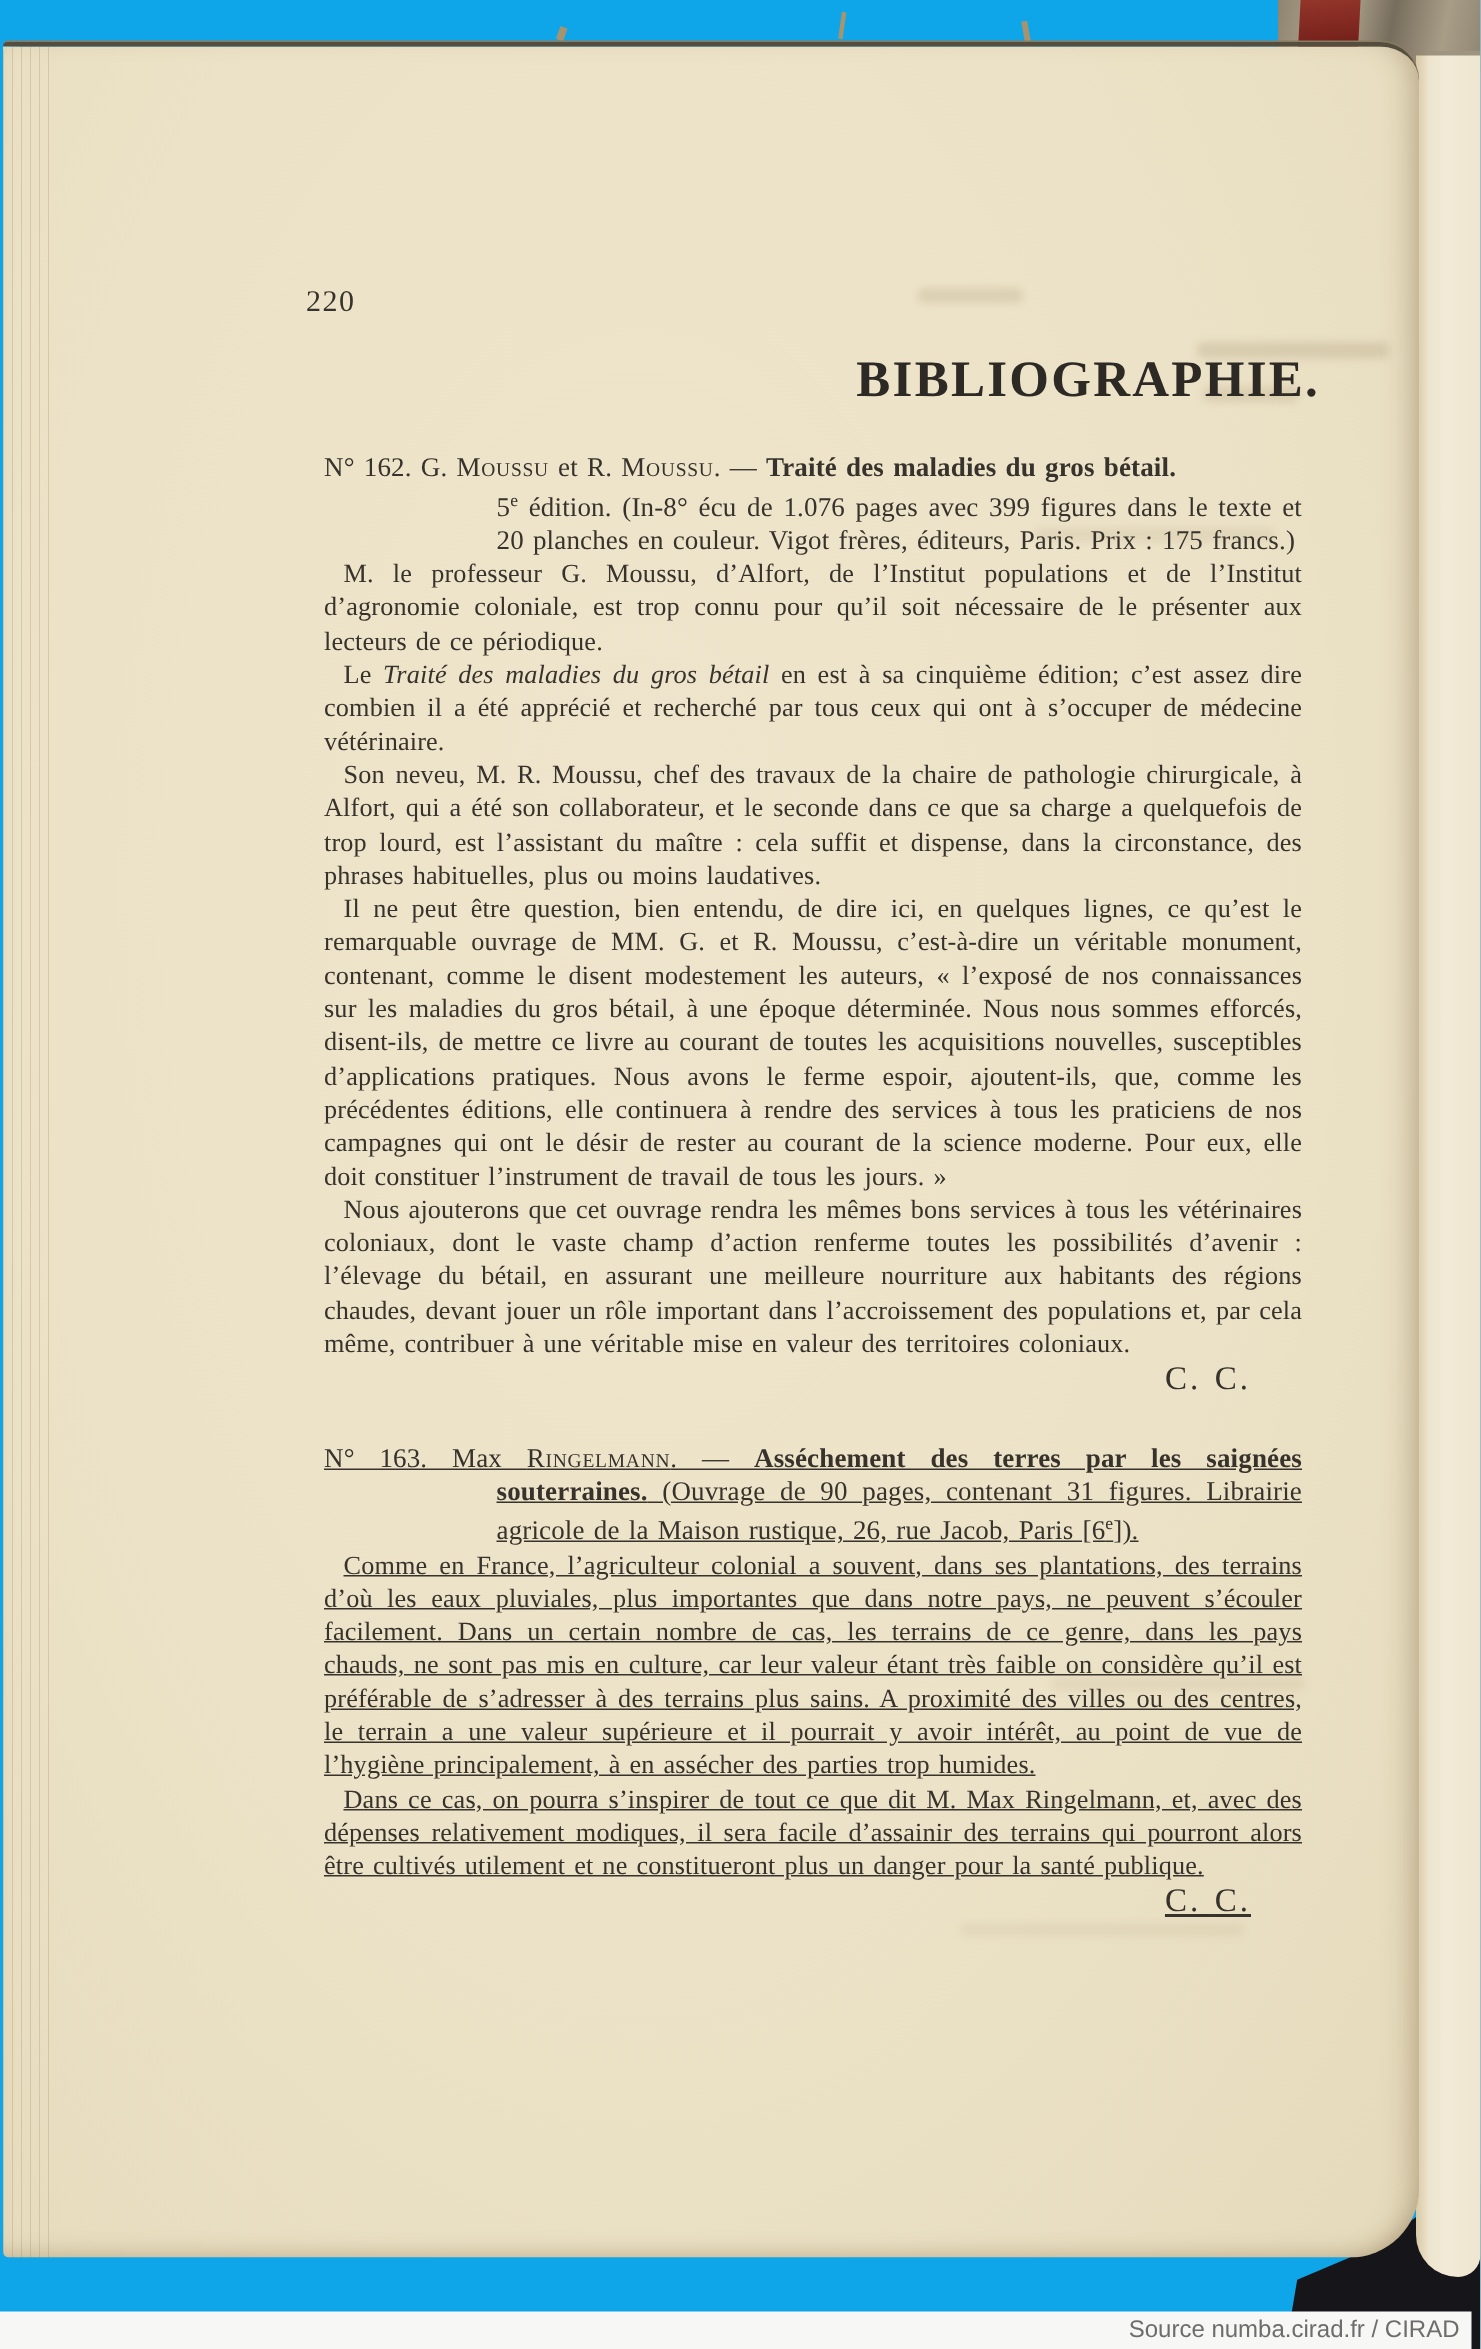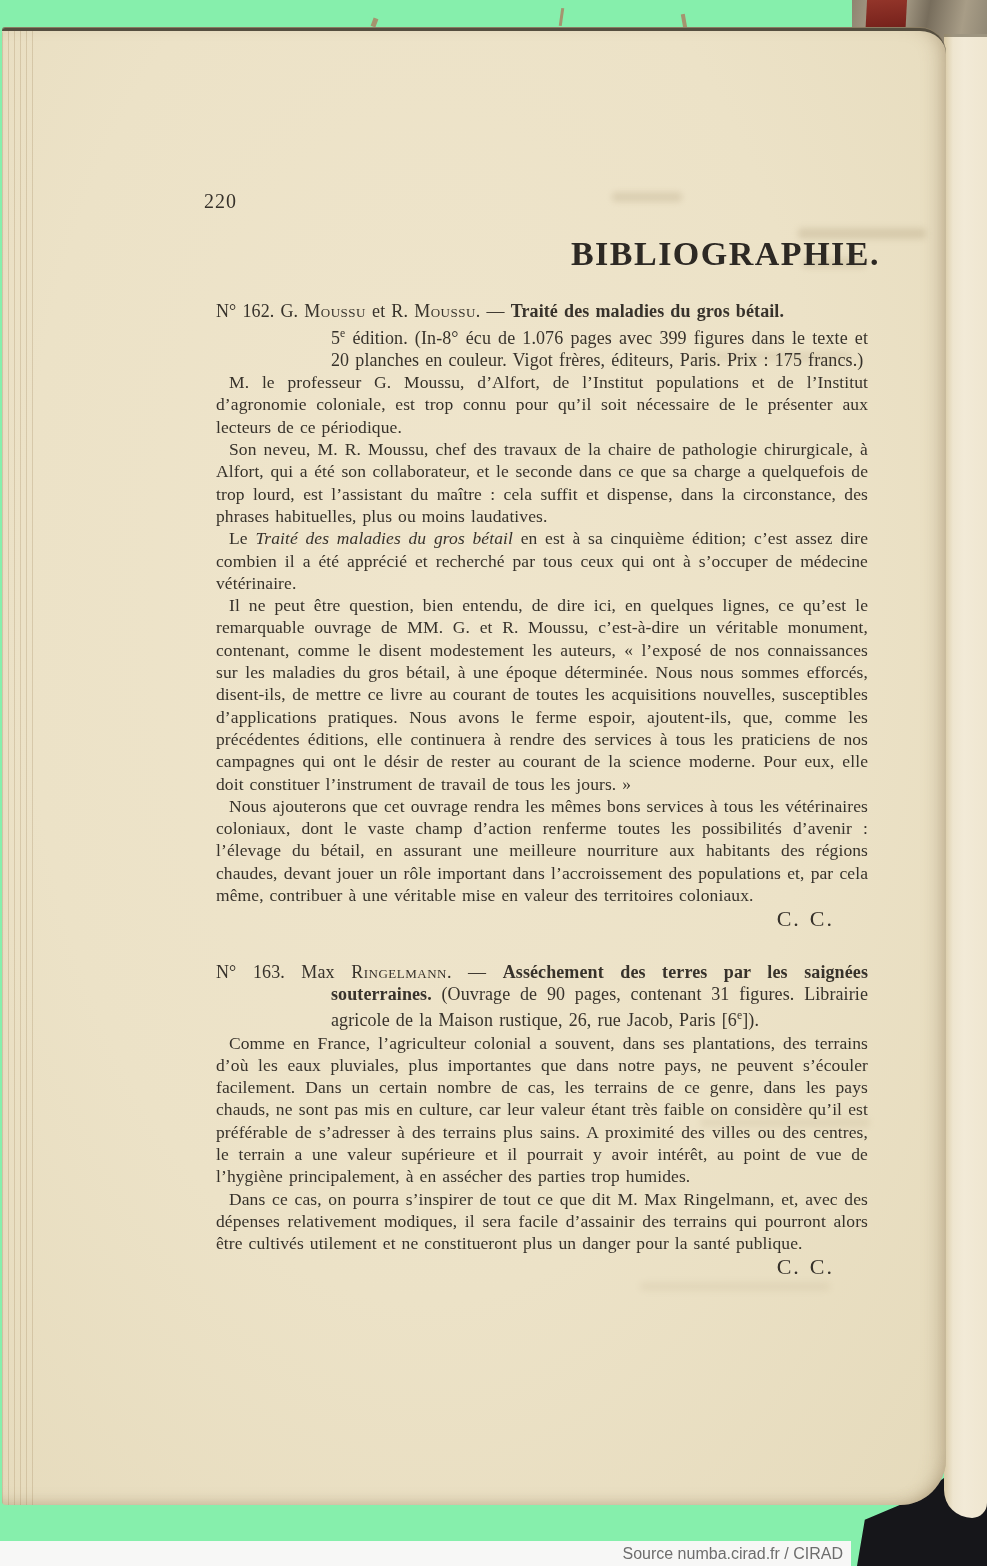--- a/index.html
+++ b/index.html
@@ -1,18 +1,18 @@
 <!DOCTYPE html>
 <html><head>
 <meta charset="utf-8">
 <style>
   html,body { margin:0; padding:0; background:#e9e9e9; }
   .scan {
     position:relative; width:987px; height:1566px; margin:0 auto;
-    background:#86efac; overflow:hidden;
+    background:#0ea5e9; overflow:hidden;
     font-family:"Liberation Serif", serif;
   }
   
   .headband {
     position:absolute; left:852px; top:0; width:135px; height:48px;
     background:linear-gradient(100deg,#8f8471 0%,#b6ab94 30%,#776d5c 55%,#a89d87 80%,#8f8673 100%);
     border-radius:0 0 0 16px; z-index:1;
   }
   .red-band {
     position:absolute; left:866px; top:0; width:40px; height:40px;
@@ -46,21 +46,21 @@
       rgba(150,120,78,.30) 0 1px, rgba(236,226,200,0) 1px 6px);
     border-radius:3px 0 0 4px; opacity:.8;
   }
   .debris { position:absolute; background:#a5946f; z-index:0; }
   .bleed {
     position:absolute; background:rgba(160,142,104,.5);
     filter:blur(3px); border-radius:4px; z-index:4;
   }
   
   .footer-bar {
-    position:absolute; left:0; bottom:0; width:851px; height:25px;
+    position:absolute; left:0; bottom:0; width:981px; height:25px;
     background:#f7f7f6; z-index:6;
     display:flex; align-items:center; justify-content:flex-end;
     box-sizing:border-box; padding-right:8px;
     font-family:"Liberation Sans", sans-serif; font-size:16px; color:#6d6d6d;
   }
   
   .content {
     position:absolute; left:204px; top:190px; width:676px; z-index:5;
     color:#37322b; font-size:17.5px; line-height:22.3px;
     letter-spacing:.1px; word-spacing:1.5px;
@@ -74,21 +74,21 @@
   .entry { margin:12px; }
   .entry-heading {
     font-size:18px; text-align:justify;
     padding-left:115px; text-indent:-115px;
   }
   .para { margin:0; text-align:justify; text-indent:13px; }
   .signature {
     text-align:right; padding-right:34px; margin:2px 0 30px 0;
     font-size:22px; letter-spacing:2px;
   }
-  .entry + .entry { margin-top:8px; }
+  .entry + .entry { margin-top:8px;text-decoration:underline; }
   .seg-b  { font-weight:bold; }
   .seg-i  { font-style:italic; }
   .seg-sc { font-variant:small-caps; letter-spacing:.5px; }
   .seg-sup{ font-size:.65em; vertical-align:super; }
 </style>
 </head>
 <body>
 
 <div class="scan">
 
@@ -112,22 +112,22 @@
   <div class="bleed" style="left:640px;top:1282px;width:190px;height:9px;opacity:.22;"></div>
 
   <div class="content">
     <div class="page-number">220</div>
     <div class="page-title">BIBLIOGRAPHIE.</div>
 
     <div class="entry">
       <div class="entry-heading"><span class="seg-n">N° 162. </span><span class="seg-n">G. </span><span class="seg-sc">Moussu</span><span class="seg-n"> et R. </span><span class="seg-sc">Moussu</span><span class="seg-n">. — </span><span class="seg-b">Traité des maladies du gros bétail.</span><br><span class="seg-n">5</span><span class="seg-sup">e</span><span class="seg-n"> édition. (In-8° écu de 1.076 pages avec 399 figures dans le texte et 20 planches en couleur. Vigot frères, éditeurs, Paris. Prix : 175 francs.)</span></div>
       <div class="paras">
           <p class="para"><span class="seg-n">M. le professeur G. Moussu, d’Alfort, de l’Institut populations et de l’Institut d’agronomie coloniale, est trop connu pour qu’il soit nécessaire de le présenter aux lecteurs de ce périodique.</span></p>
+          <p class="para"><span class="seg-n">Le </span><span class="seg-i">Traité des maladies du gros bétail</span><span class="seg-n"> en est à sa cinquième édition; c’est assez dire combien il a été apprécié et recherché par tous ceux qui ont à s’occuper de médecine vétérinaire.</span></p>
           <p class="para"><span class="seg-n">Son neveu, M. R. Moussu, chef des travaux de la chaire de pathologie chirurgicale, à Alfort, qui a été son collaborateur, et le seconde dans ce que sa charge a quelquefois de trop lourd, est l’assistant du maître : cela suffit et dispense, dans la circonstance, des phrases habituelles, plus ou moins laudatives.</span></p>
-          <p class="para"><span class="seg-n">Le </span><span class="seg-i">Traité des maladies du gros bétail</span><span class="seg-n"> en est à sa cinquième édition; c’est assez dire combien il a été apprécié et recherché par tous ceux qui ont à s’occuper de médecine vétérinaire.</span></p>
           <p class="para"><span class="seg-n">Il ne peut être question, bien entendu, de dire ici, en quelques lignes, ce qu’est le remarquable ouvrage de MM. G. et R. Moussu, c’est-à-dire un véritable monument, contenant, comme le disent modestement les auteurs, « l’exposé de nos connaissances sur les maladies du gros bétail, à une époque déterminée. Nous nous sommes efforcés, disent-ils, de mettre ce livre au courant de toutes les acquisitions nouvelles, susceptibles d’applications pratiques. Nous avons le ferme espoir, ajoutent-ils, que, comme les précédentes éditions, elle continuera à rendre des services à tous les praticiens de nos campagnes qui ont le désir de rester au courant de la science moderne. Pour eux, elle doit constituer l’instrument de travail de tous les jours. »</span></p>
           <p class="para"><span class="seg-n">Nous ajouterons que cet ouvrage rendra les mêmes bons services à tous les vétérinaires coloniaux, dont le vaste champ d’action renferme toutes les possibilités d’avenir : l’élevage du bétail, en assurant une meilleure nourriture aux habitants des régions chaudes, devant jouer un rôle important dans l’accroissement des populations et, par cela même, contribuer à une véritable mise en valeur des territoires coloniaux.</span></p>
         </div>
       <div class="signature">C. C.</div>
     </div>
 
     <div class="entry">
       <div class="entry-heading"><span class="seg-n">N° 163. Max </span><span class="seg-sc">Ringelmann</span><span class="seg-n">. — </span><span class="seg-b">Asséchement des terres par les saignées souterraines.</span><span class="seg-n"> (Ouvrage de 90 pages, contenant 31 figures. Librairie agricole de la Maison rustique, 26, rue Jacob, Paris [6</span><span class="seg-sup">e</span><span class="seg-n">]).</span></div>
       <div class="paras">
           <p class="para"><span class="seg-n">Comme en France, l’agriculteur colonial a souvent, dans ses plantations, des terrains d’où les eaux pluviales, plus importantes que dans notre pays, ne peuvent s’écouler facilement. Dans un certain nombre de cas, les terrains de ce genre, dans les pays chauds, ne sont pas mis en culture, car leur valeur étant très faible on considère qu’il est préférable de s’adresser à des terrains plus sains. A proximité des villes ou des centres, le terrain a une valeur supérieure et il pourrait y avoir intérêt, au point de vue de l’hygiène principalement, à en assécher des parties trop humides.</span></p>

